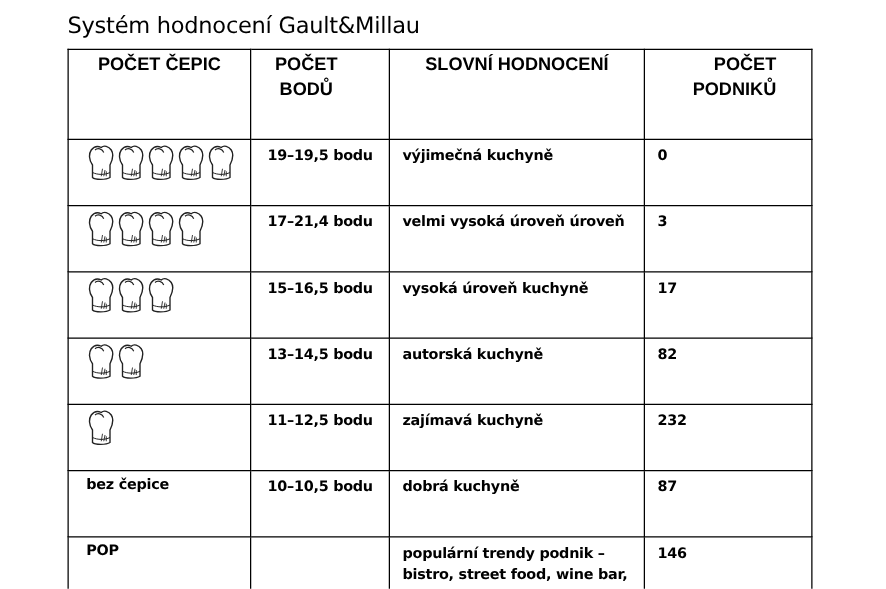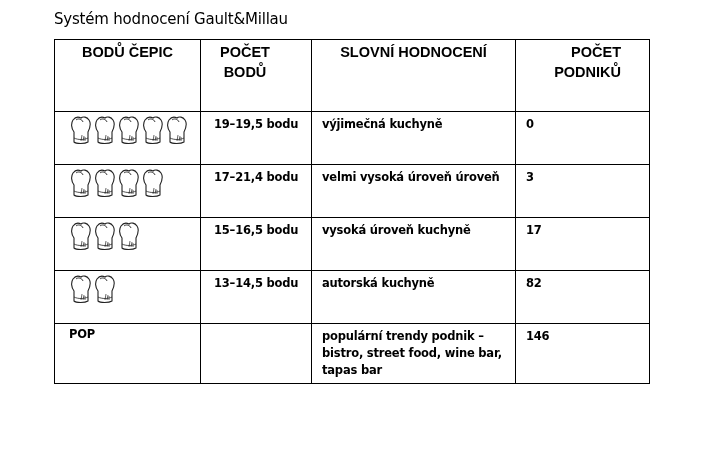--- a/index.html
+++ b/index.html
@@ -1,17 +1,17 @@
 <!DOCTYPE html>
 <html><head>
 <meta charset="utf-8">
 <style>
   html, body { margin:0; padding:0; background:#ffffff; }
   body { width:709px; height:471px; position:relative; overflow:hidden; font-family:"DejaVu Sans", sans-serif; color:#000; }
-  .caption { position:absolute; left:54px; top:10px; font-size:15px; letter-spacing:-0.2px; }
+  .caption { position:absolute; left:54px; top:10px; font-size:18px; letter-spacing:-0.2px; }
   table { position:absolute; left:54px; top:39px; border-collapse:collapse; table-layout:fixed; width:595px; }
   td, th { border:1.5px solid #000; vertical-align:top; padding:0;font-weight:bold; }
   th { font-family:"Liberation Sans", sans-serif; font-weight:bold; font-size:14.5px; text-align:center; height:69px; padding-top:2px; line-height:20px; }
   td { font-size:11.5px; height:44px; padding:4px 10px; line-height:17px; letter-spacing:-0.2px; }
   td.c1 { padding:2px 6px 2px 14px; }
   td.c2 { padding-left:13px; }
   .hats { display:flex; gap:1px; padding-top:2px; }
   .hat { width:23px; height:30px; display:inline-block; }
   tr.last td { height:50px; }
 </style>
@@ -22,21 +22,21 @@
 
 <table>
   <colgroup>
     <col style="width:146px">
       <col style="width:111px">
       <col style="width:204px">
       <col style="width:134px">
   </colgroup>
   <thead>
     <tr>
-      <th>BODŮ ČEPIC</th>
+      <th>POČET ČEPIC</th>
       <th style="padding-right:22px;">POČET BODŮ</th>
       <th>SLOVNÍ HODNOCENÍ</th>
       <th style="padding-left:28px;padding-right:28px;text-align:right;">POČET PODNIKŮ</th>
     </tr>
   </thead>
   <tbody id="tbody">
       <tr>
     <td class="c1">
           <div class="hats">
             <span class="hat"><svg viewBox="0 0 23 30" width="23" height="30">
@@ -149,20 +149,41 @@
                 <path d="M7 4 C9 2 13 3 14 6" fill="none" stroke="#222" stroke-width="0.9"></path>
                 <path d="M5 22 C9 24 15 24 19 22" fill="none" stroke="#222" stroke-width="0.8"></path>
                 <path d="M12 25 L13 19 M14 25 L15 20 M16 25 L16 21" stroke="#222" stroke-width="0.7"></path>
               </svg></span>
           </div>
         </td>
     <td class="c2"><span>13–14,5 bodu</span></td>
     <td><span>autorská kuchyně</span></td>
     <td><span>82</span></td>
   </tr>
+      <tr>
+    <td class="c1">
+          <div class="hats">
+            <span class="hat"><svg viewBox="0 0 23 30" width="23" height="30">
+                <path d="M4 4 C7 0 10 1 12 2 C14 0 18 1 20 4 C22 7 21 12 19 16 L19 26 C16 28 7 28 5 26 L5 16 C2 12 2 7 4 4 Z" fill="#fff" stroke="#222" stroke-width="1.1"></path>
+                <path d="M7 4 C9 2 13 3 14 6" fill="none" stroke="#222" stroke-width="0.9"></path>
+                <path d="M5 22 C9 24 15 24 19 22" fill="none" stroke="#222" stroke-width="0.8"></path>
+                <path d="M12 25 L13 19 M14 25 L15 20 M16 25 L16 21" stroke="#222" stroke-width="0.7"></path>
+              </svg></span>
+          </div>
+        </td>
+    <td class="c2"><span>11–12,5 bodu</span></td>
+    <td><span>zajímavá kuchyně</span></td>
+    <td><span>232</span></td>
+  </tr>
+      <tr>
+    <td class="c1"><span>bez čepice</span></td>
+    <td class="c2"><span>10–10,5 bodu</span></td>
+    <td><span>dobrá kuchyně</span></td>
+    <td><span>87</span></td>
+  </tr>
       <tr class="last">
     <td class="c1"><span>POP</span></td>
     <td class="c2"><span></span></td>
     <td><span>populární trendy podnik – bistro, street food, wine bar, tapas bar</span></td>
     <td><span>146</span></td>
   </tr>
     </tbody>
 </table>
 
 </body></html>

